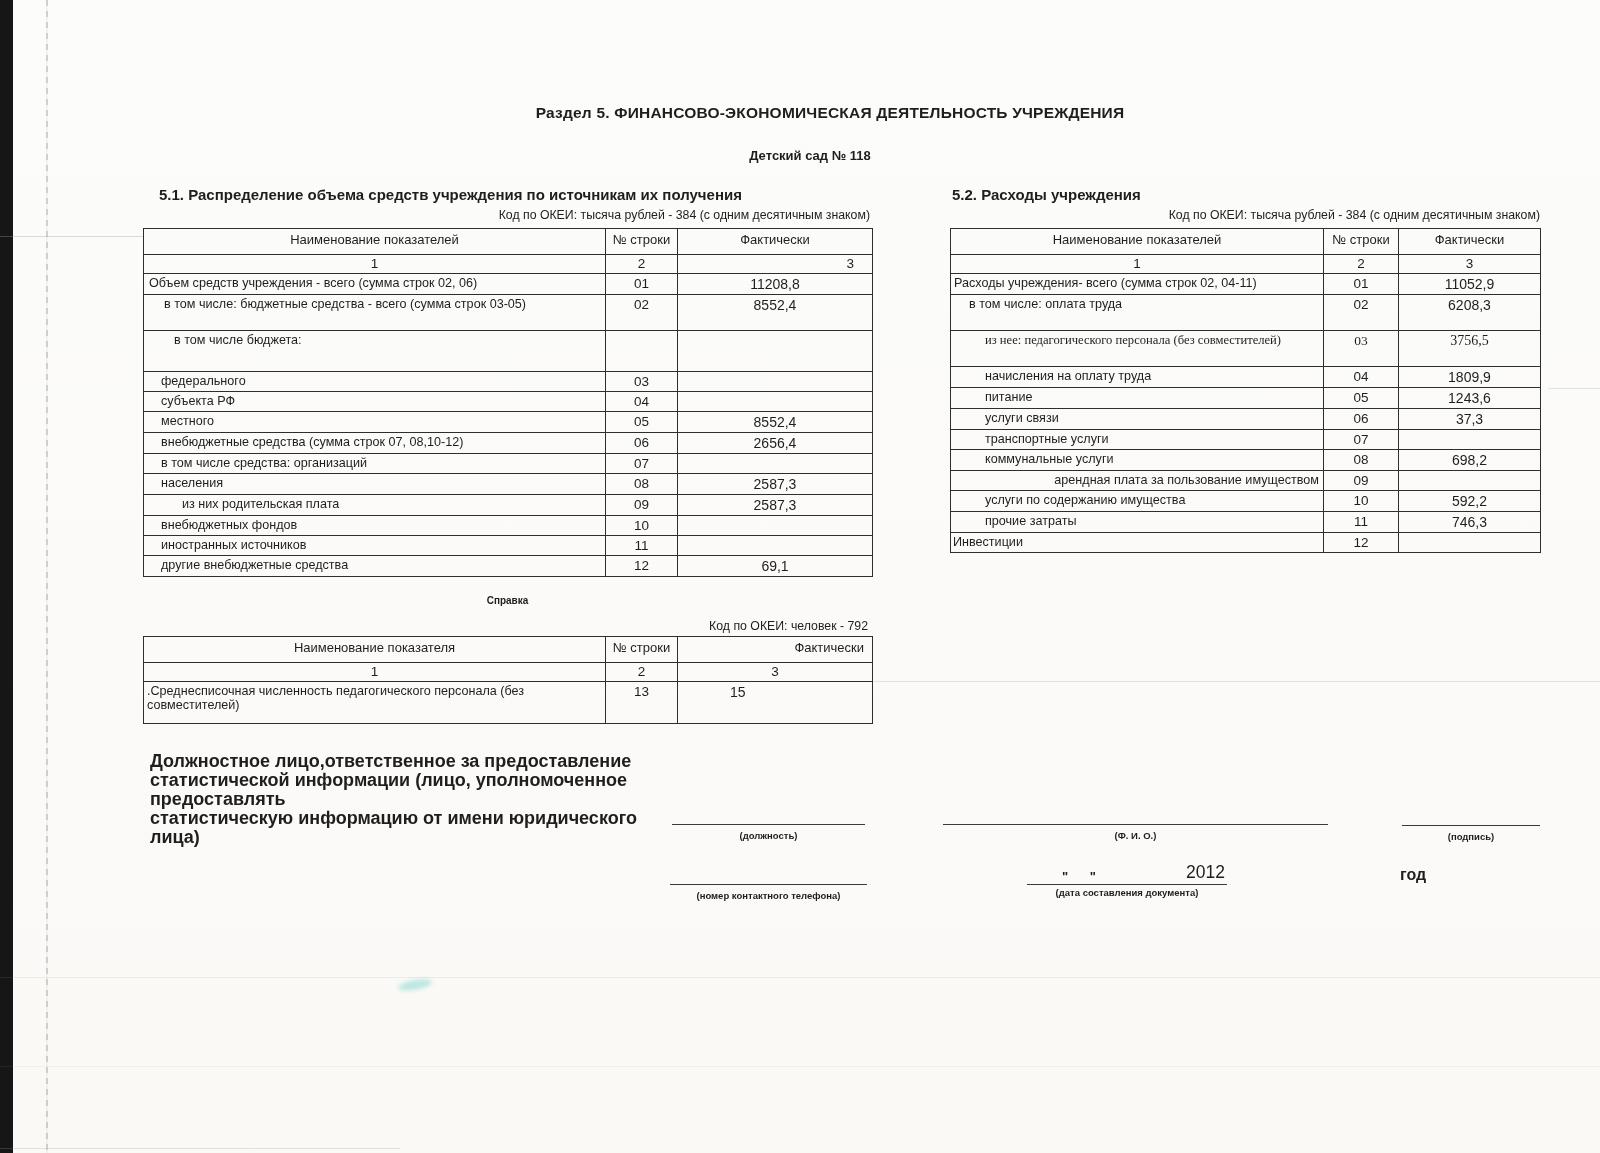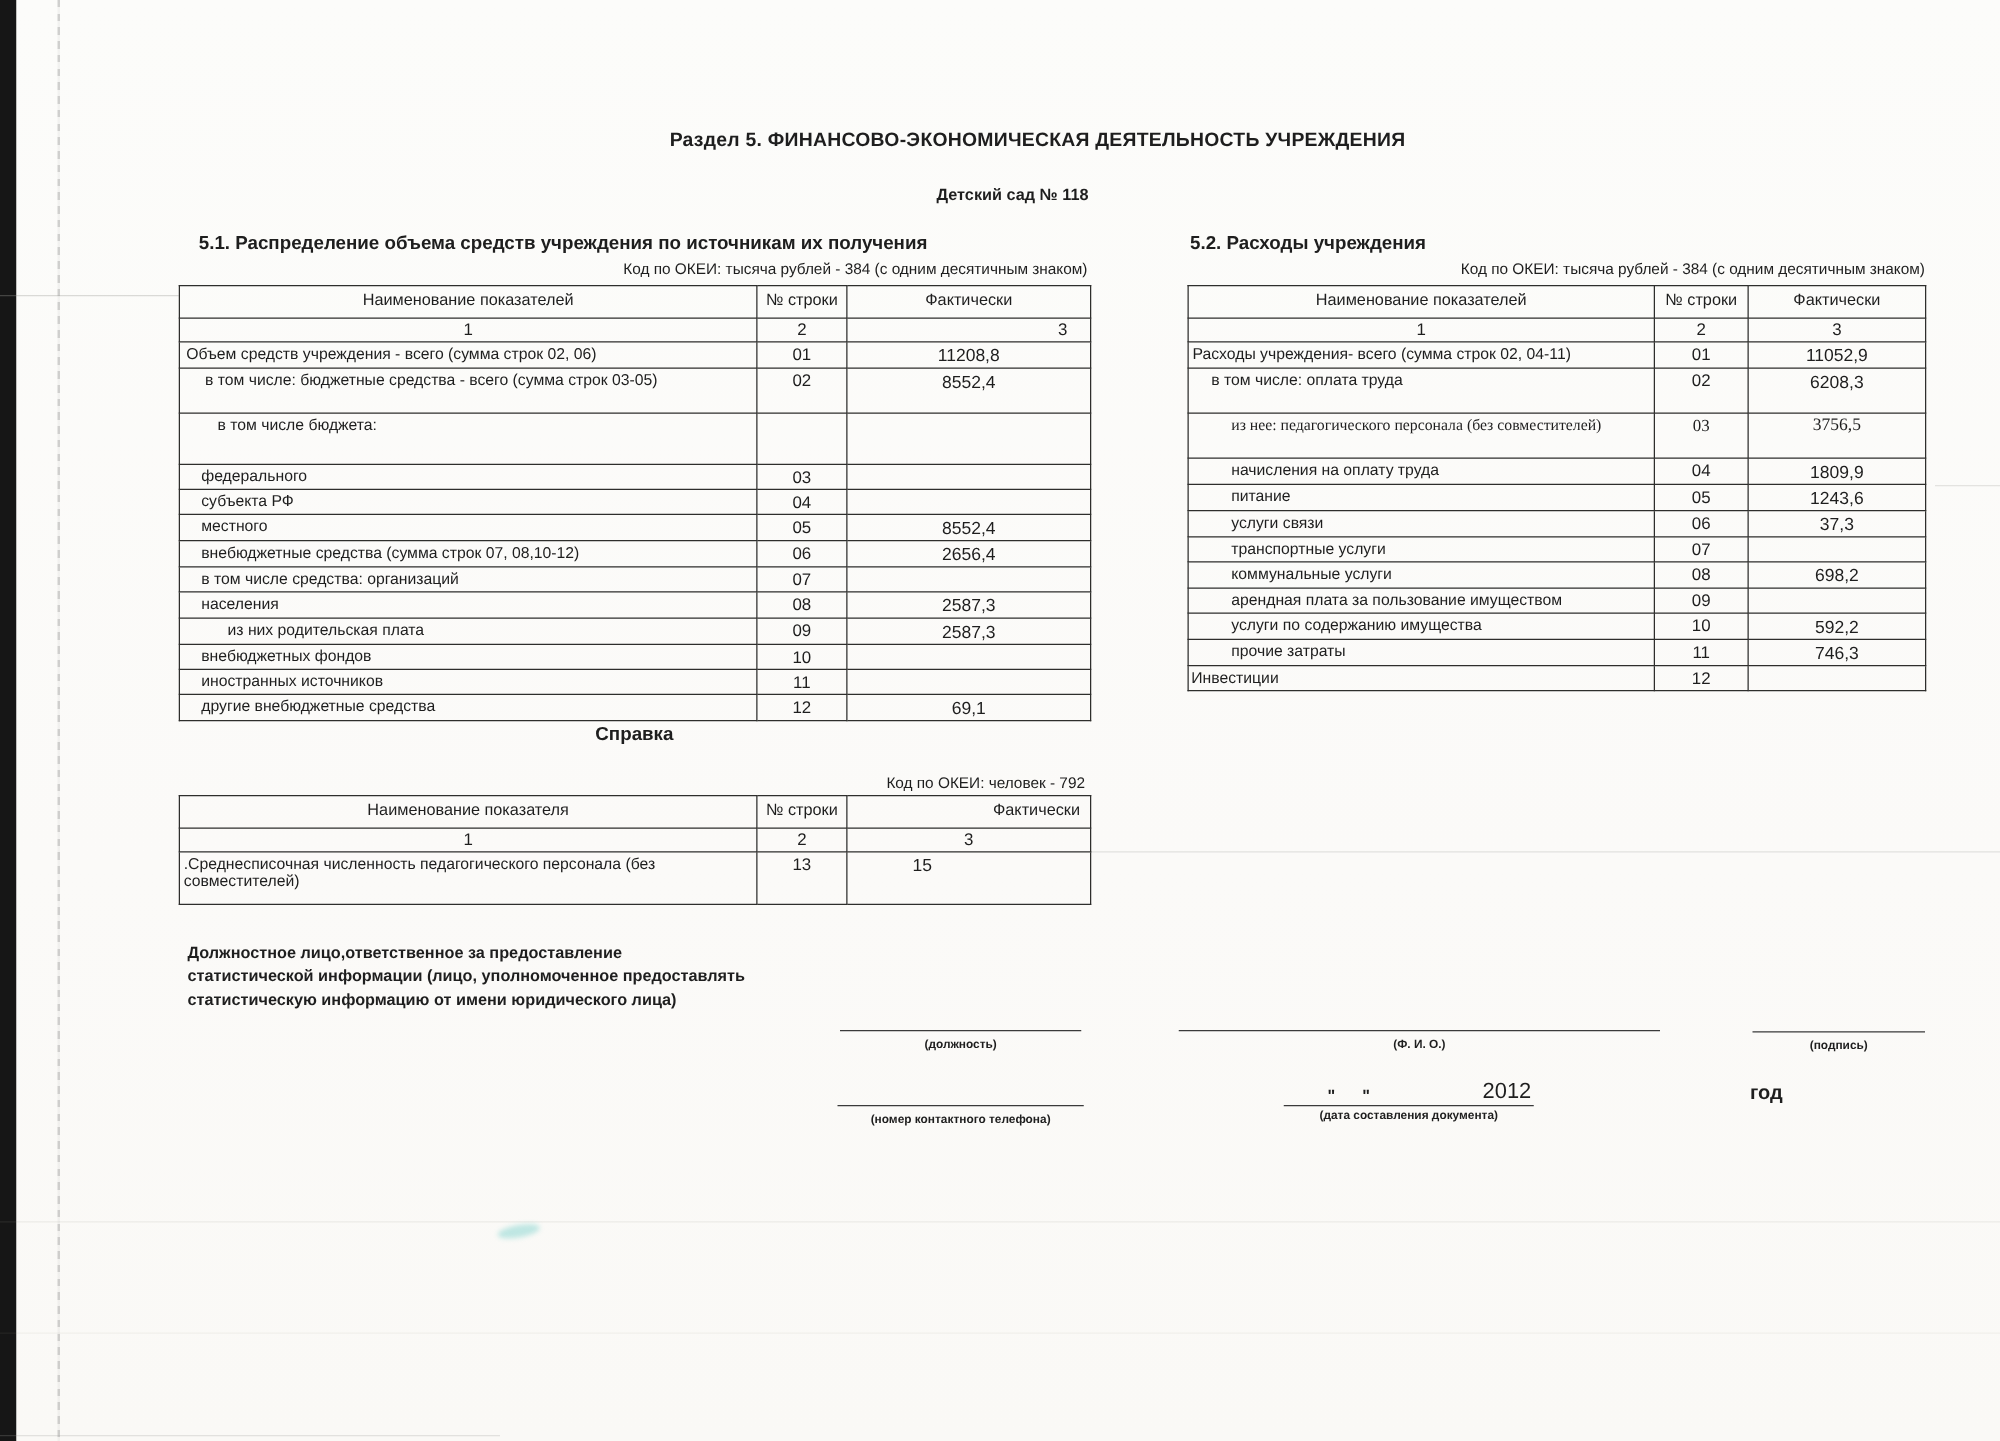--- a/index.html
+++ b/index.html
@@ -29,22 +29,22 @@
   .doc-title { position: absolute; left: 100px; top: 104px; width: 1460px;
     text-align: center; font-size: 15.5px; font-weight: bold; letter-spacing: .2px; }
   .doc-subtitle { position: absolute; left: 100px; top: 148px; width: 1420px;
     text-align: center; font-size: 13px; font-weight: bold; }
   .sec-heading { position: absolute; font-size: 15px; font-weight: bold; }
   .h51 { left: 159px; top: 186px; }
   .h52 { left: 952px; top: 186px; }
   .okei { position: absolute; font-size: 12.3px; text-align: right; }
   .okei51 { left: 145px; top: 208px; width: 725px; }
   .okei52 { left: 950px; top: 208px; width: 590px; }
-  .spravka-title { position: absolute; left: 143px; top: 579px; width: 729px;
-    text-align: center; font-size: 15px; font-weight: bold; }
+  .spravka-title { position: absolute; left: 143px; top: 595px; width: 729px;
+    text-align: center; font-size: 10px; font-weight: bold; }
   .okei-spravka { left: 143px; top: 619px; width: 725px; }
 
   
   .tbl-wrap { position: absolute; }
   .w51 { left: 143px; top: 228px; }
   .w52 { left: 950px; top: 228px; }
   .wspr { left: 143px; top: 636px; }
   table { border-collapse: collapse; table-layout: fixed; }
   #t51, #tspr { width: 729px; }
   #t52 { width: 590px; }
@@ -60,21 +60,21 @@
   #t51 tbody tr:nth-child(3) { height: 41px; }
   #t52 tbody tr:nth-child(2) { height: 36px; }
   #t52 tbody tr:nth-child(3) { height: 36px; font-family: Liberation Serif, serif; }
   #t51 thead th.num3 { text-align: right; padding-right: 18px; }
   #tspr thead th.hdr3 { text-align: right; padding-right: 8px; }
   #tspr tbody tr { height: 42px; }
   #tspr td.c-val { text-align: left; padding-left: 52px; }
 
   
   .official { position: absolute; left: 150px; top: 752px; width: 520px;
-    font-size: 13px; font-weight: bold; line-height: 19px; }
+    font-size: 18px; font-weight: bold; line-height: 19px; }
   .sig { position: absolute; border-top: 1.6px solid #3a3a3a; text-align: center; }
   .sig-label { font-size: 9.5px; font-weight: bold; padding-top: 2px; display: inline-block; }
   .sig-pos   { left: 672px;  top: 824px; width: 193px; }
   .sig-fio   { left: 943px;  top: 824px; width: 385px; }
   .sig-sign  { left: 1402px; top: 825px; width: 138px; }
   .sig-phone { left: 670px;  top: 884px; width: 197px; }
   .date-group { position: absolute; left: 1027px; top: 862px; width: 200px; }
   .date-quotes { position: absolute; left: 35px; top: 7px; font-size: 13px; font-weight: bold; white-space: pre; }
   .date-year { position: absolute; right: 2px; top: 0; font-size: 17.5px; }
   .date-line { position: absolute; left: 0; top: 22px; width: 200px; border-top: 1.6px solid #3a3a3a; }
@@ -270,21 +270,21 @@
             <td class="c-val"></td>
           </tr>
 
           <tr>
             <td class="c-name" style="padding-left: 34px;">коммунальные услуги</td>
             <td class="c-line">08</td>
             <td class="c-val">698,2</td>
           </tr>
 
           <tr>
-            <td class="c-name" style="padding-left: 34px;">арендная плата за пользование имуществом</td>
+            <td class="c-name" style="padding-left: 16px; text-align: right;">арендная плата за пользование имуществом</td>
             <td class="c-line">09</td>
             <td class="c-val"></td>
           </tr>
 
           <tr>
             <td class="c-name" style="padding-left: 34px;">услуги по содержанию имущества</td>
             <td class="c-line">10</td>
             <td class="c-val">592,2</td>
           </tr>
 

